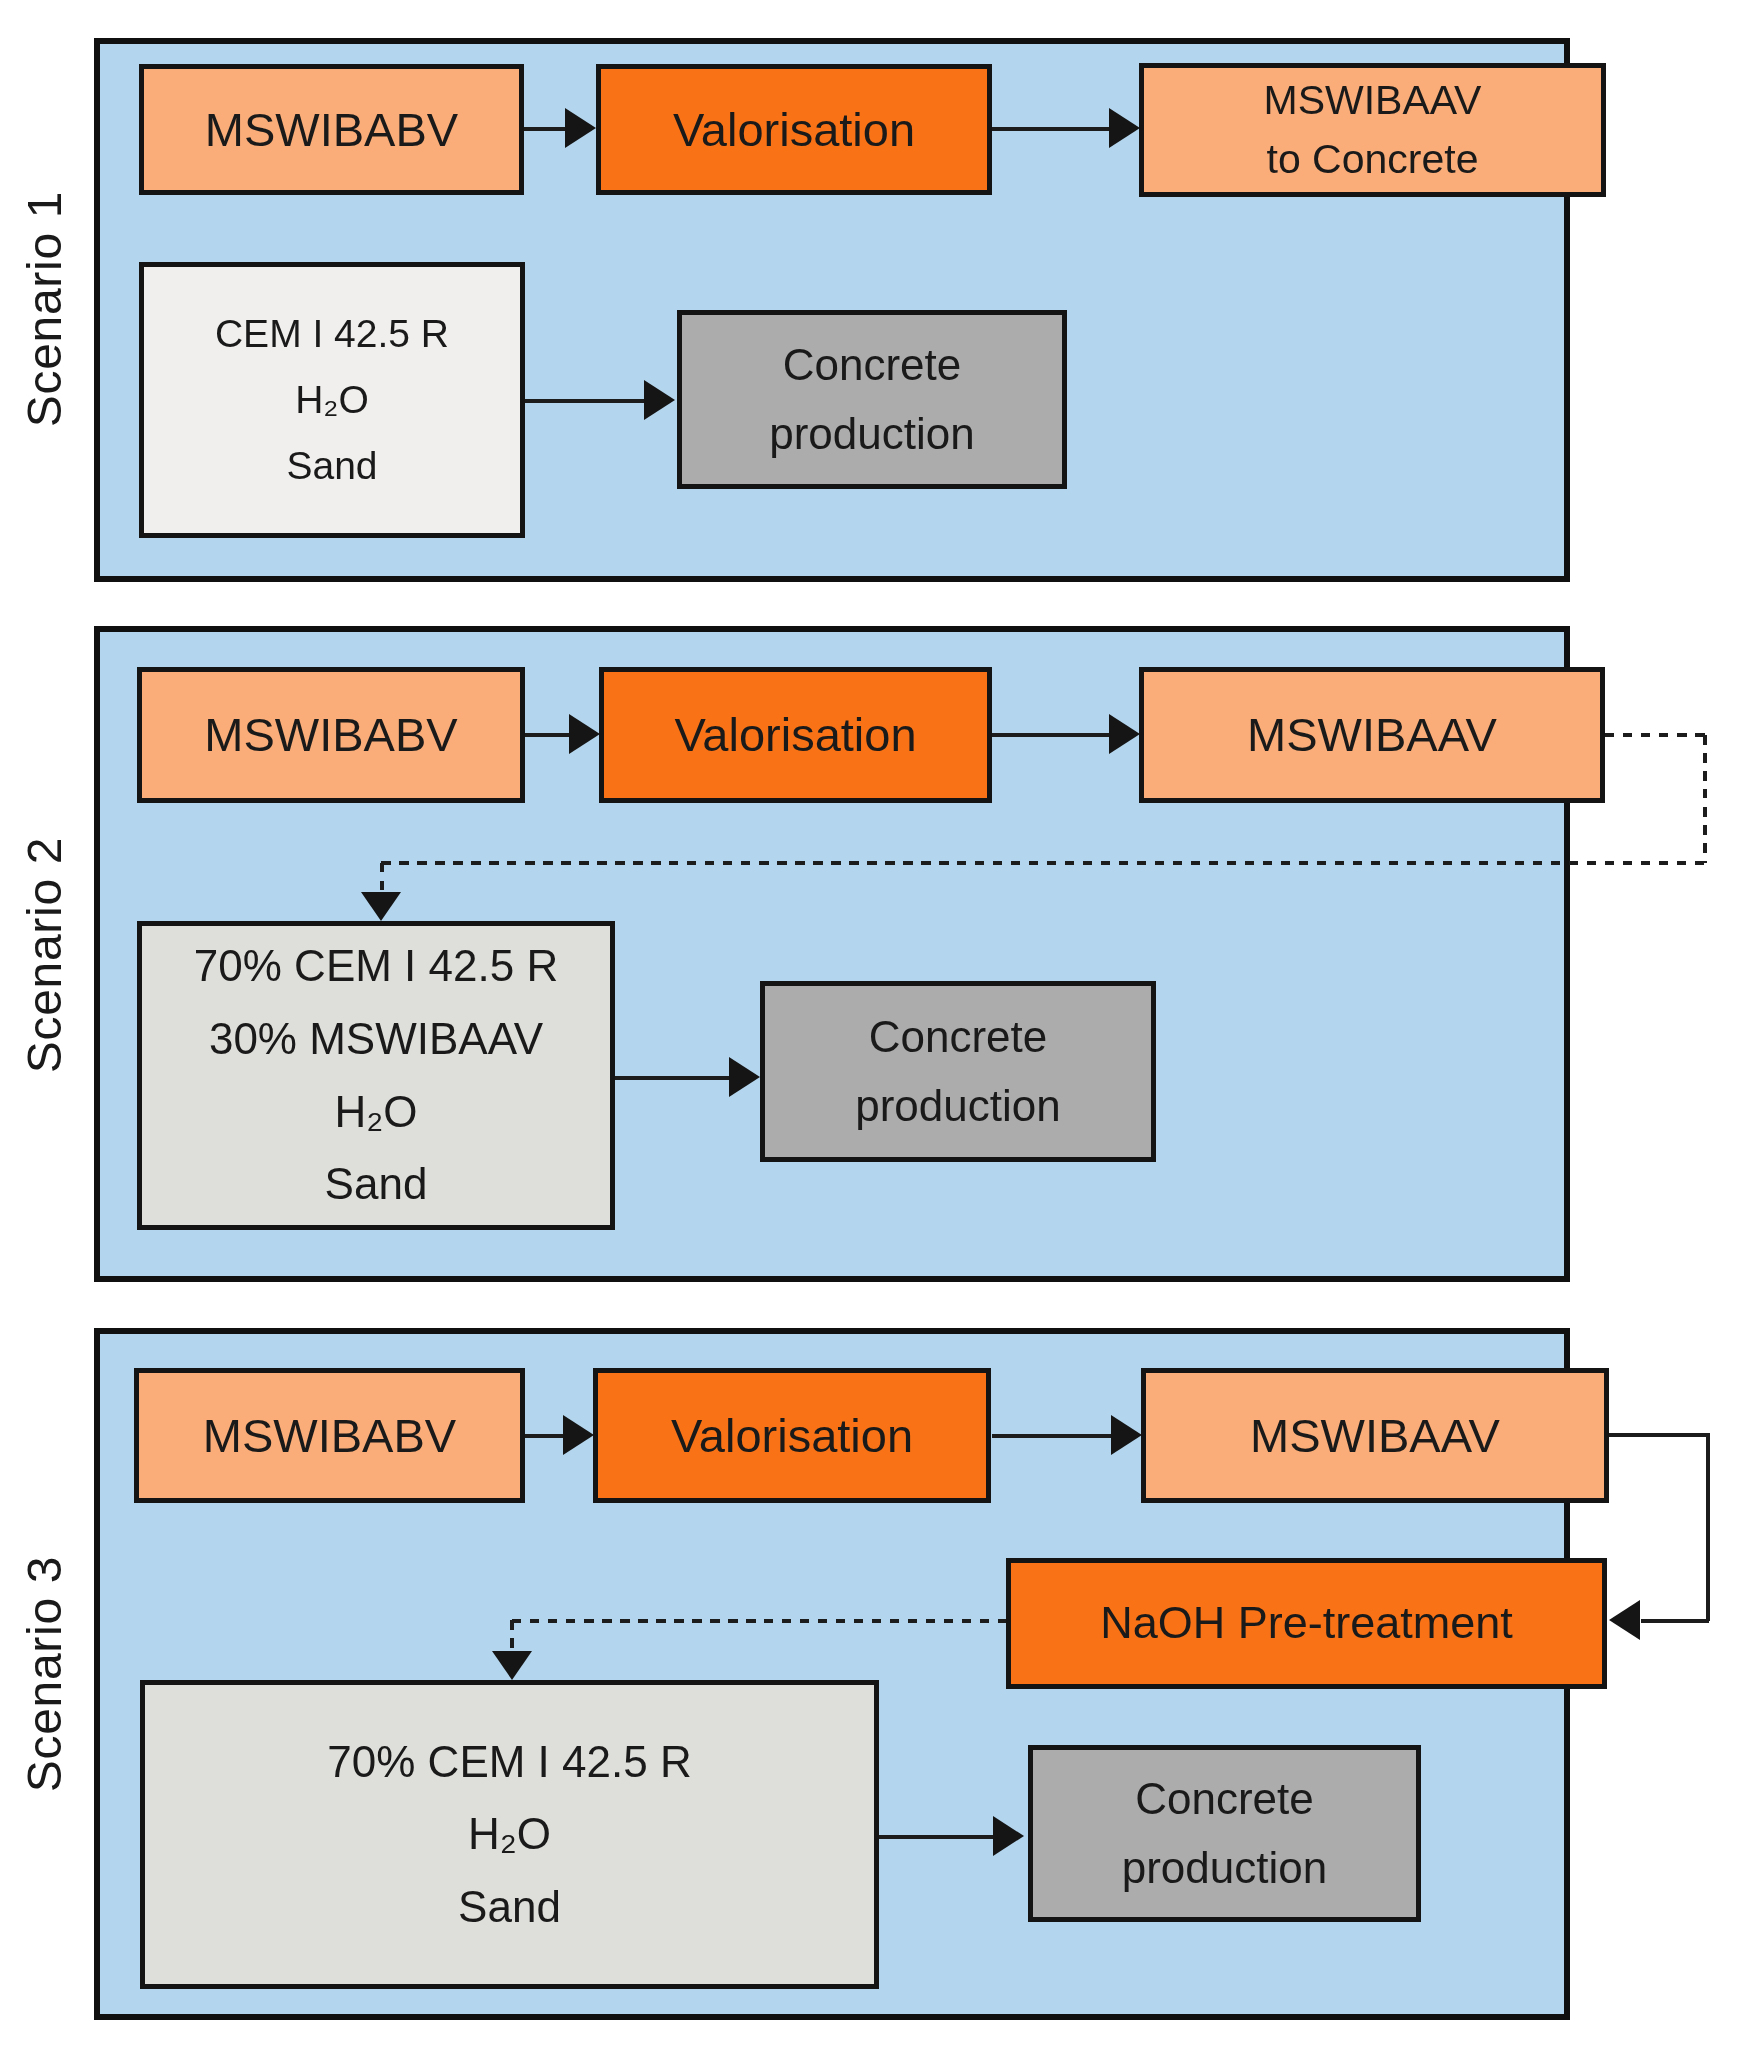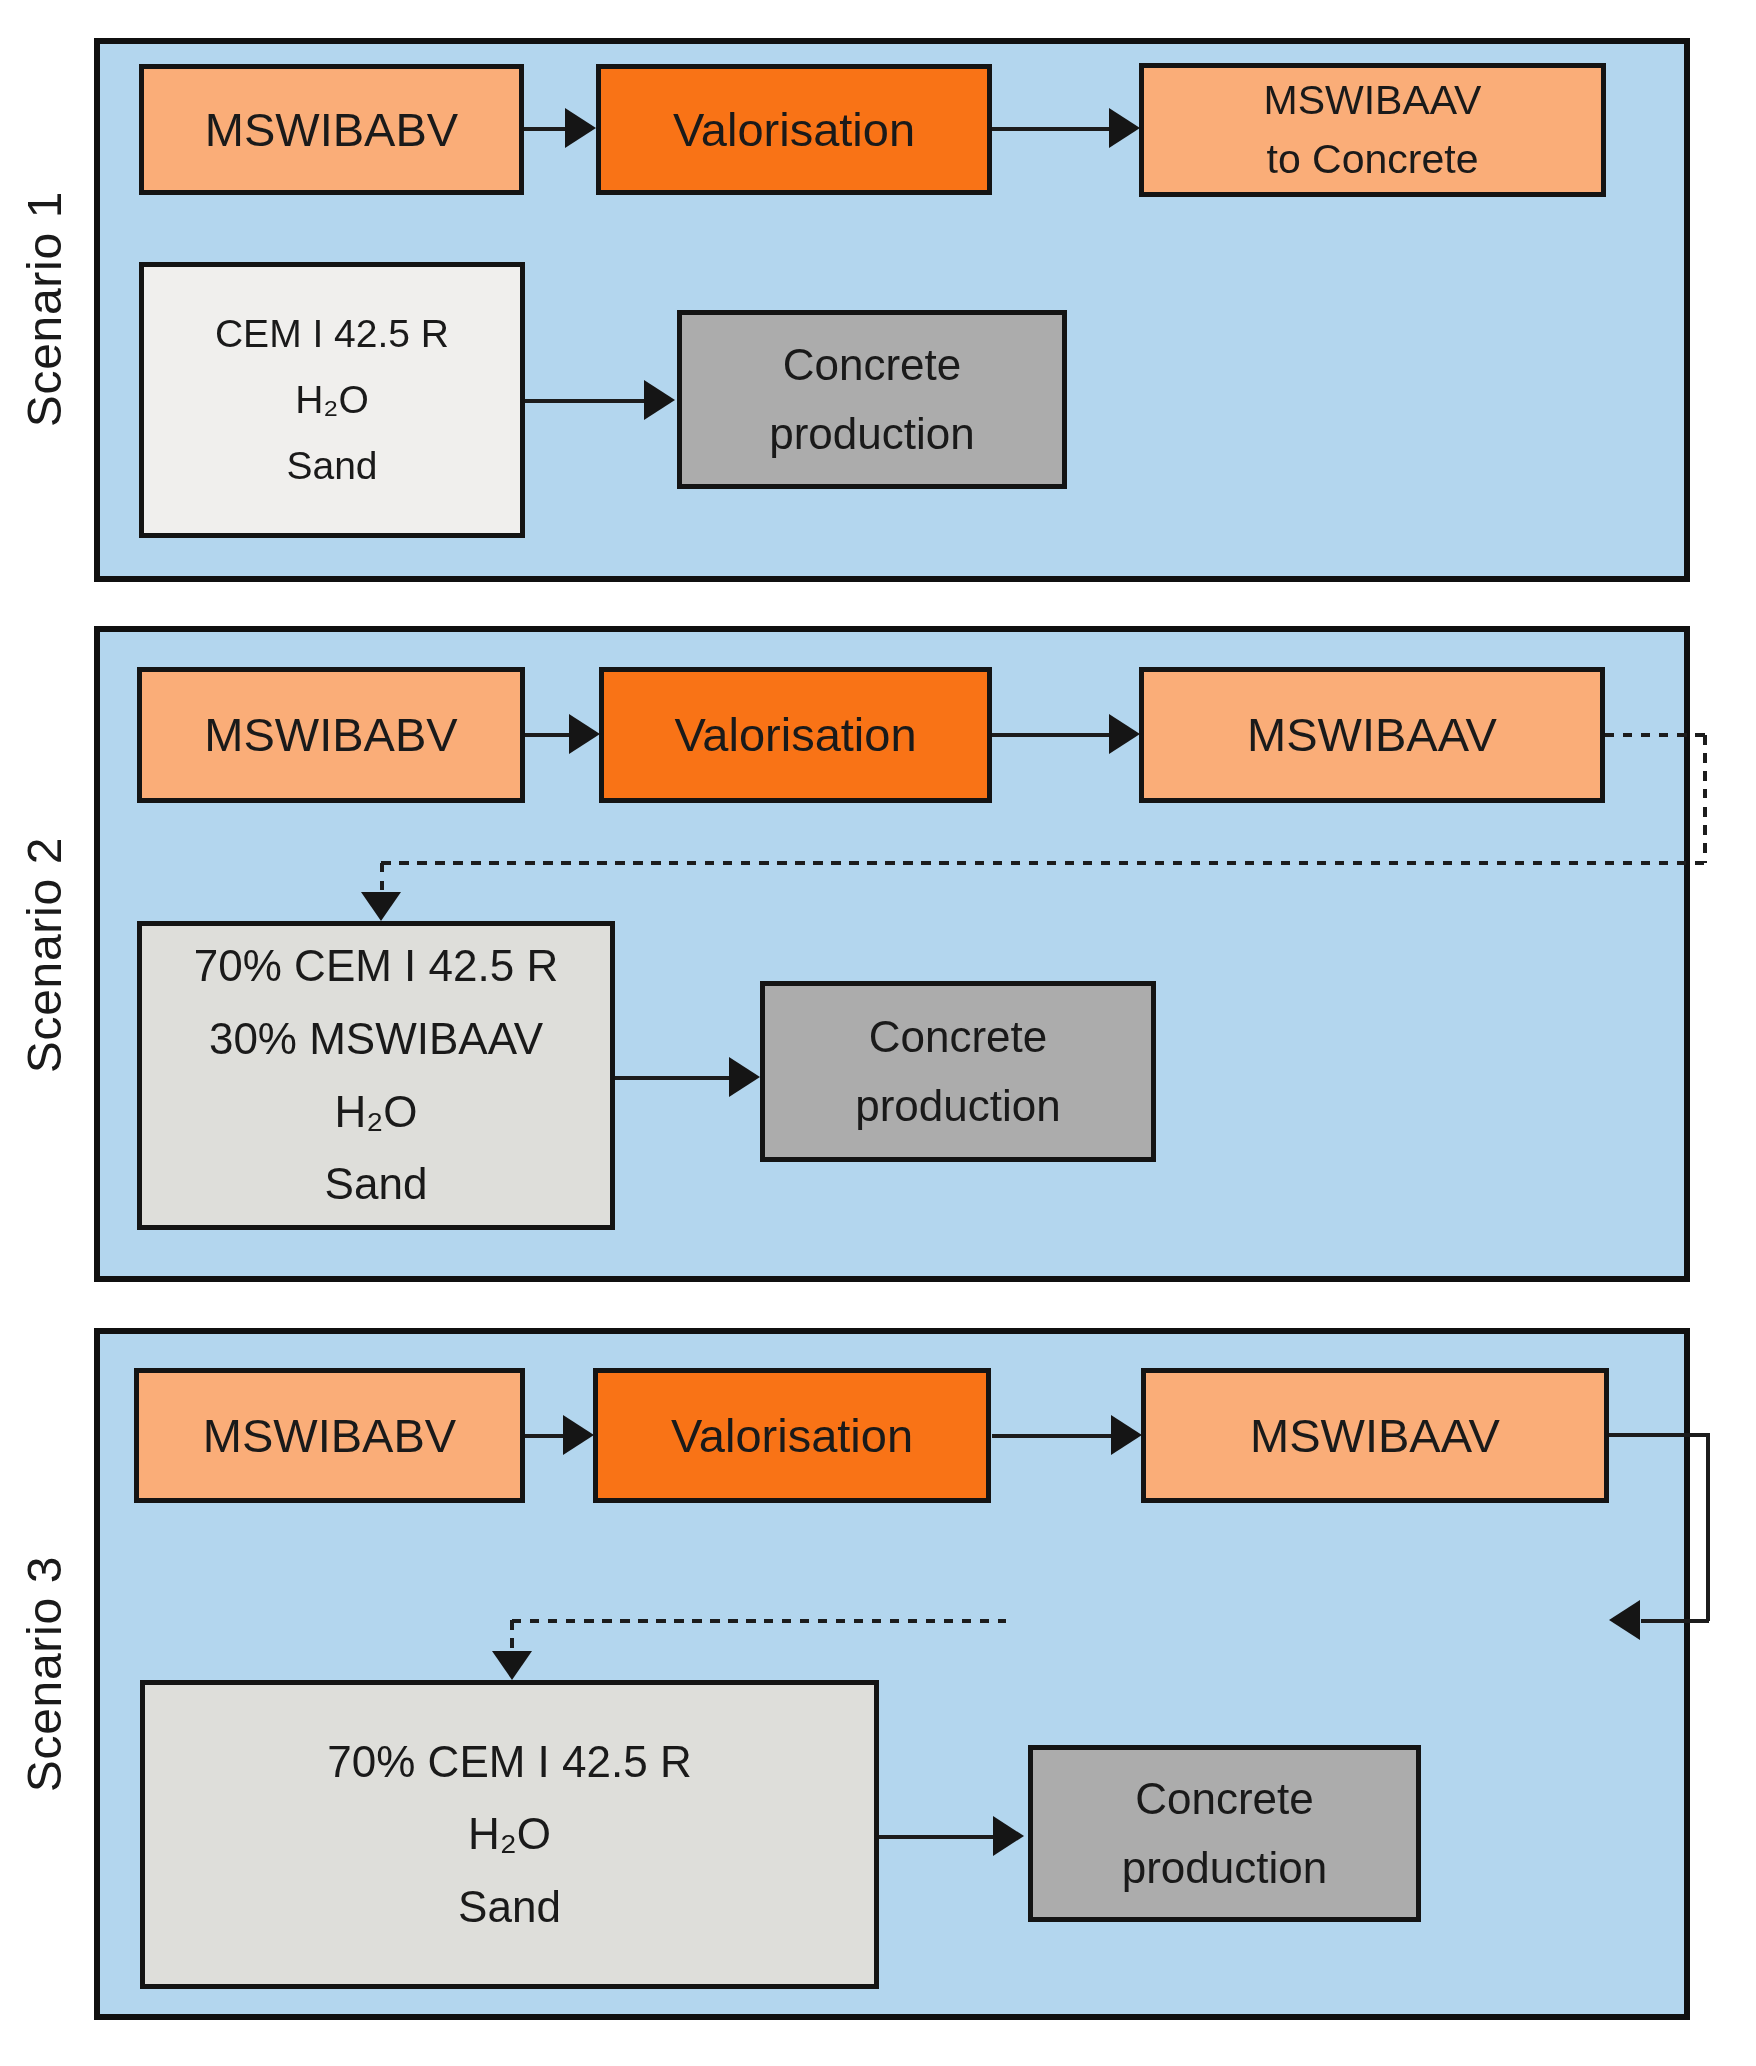--- a/index.html
+++ b/index.html
@@ -1,21 +1,21 @@
 <!DOCTYPE html>
 <html style="font-size:11.7px"><head>
 <meta charset="utf-8">
 <style>
   html,body{margin:0;padding:0;background:#ffffff;}
   .canvas{
     position:relative;width:1757px;height:2066px;background:#ffffff;overflow:hidden;
     font-family:"Liberation Sans","DejaVu Sans",sans-serif;color:#1a1a1a;
   }
   .panel{
-    position:absolute;left:94px;width:1596px;background:#b3d6ee;
+    position:absolute;left:94px;width:1476px;background:#b3d6ee;
     border:6.6px solid #101010;box-sizing:border-box;
   }
   #panel1{top:38px;height:544px;}
   #panel2{top:626px;height:656px;}
   #panel3{top:1328px;height:692px;}
   .scen-label{
     position:absolute;font-size:48px;letter-spacing:0.7px;white-space:nowrap;
     transform:translate(-50%,-50%) rotate(-90deg);color:#1a1a1a;
   }
   .box{
@@ -142,20 +142,23 @@
 
     <div class="box orange" style="left:1041px;top:34px;width:468px;height:135px;">
       <span>MSWIBAAV</span>
     </div>
 
     <div class="lh" style="left:1509px;top:99px;width:100px;"></div>
     <div class="lv" style="left:1606px;top:99px;height:188px;"></div>
     <div class="lh" style="left:1541px;top:285px;width:68px;"></div>
     <div class="head-left" style="left:1509px;top:266px;"></div>
 
+    <div class="box green" style="left:906px;top:224px;width:601px;height:131px;font-size:45px;">
+      <span>NaOH Pre-treatment</span>
+    </div>
 
     <div class="dh" style="left:412px;top:285px;width:494px;"></div>
     <div class="dv" style="left:410px;top:286px;height:31px;"></div>
     <div class="head-down" style="left:392px;top:317px;"></div>
 
     <div class="box gray-mid mix4" style="left:40px;top:346px;width:739px;height:309px;">
       <span>70% CEM I 42.5 R</span>
       <span>H₂O</span>
       <span>Sand</span>
     </div>

